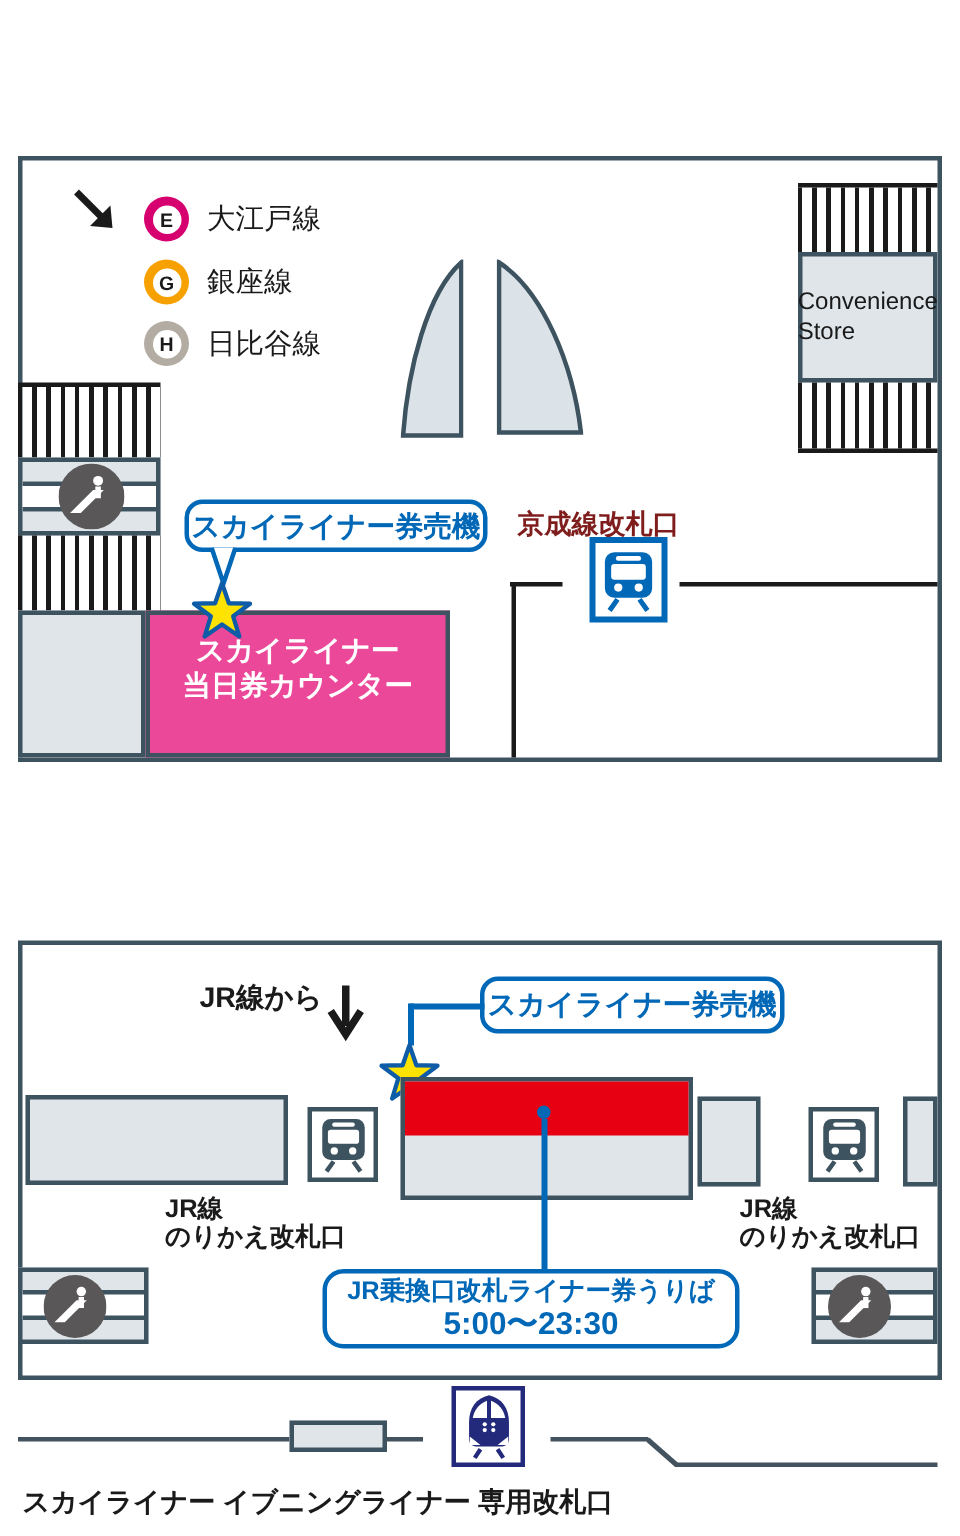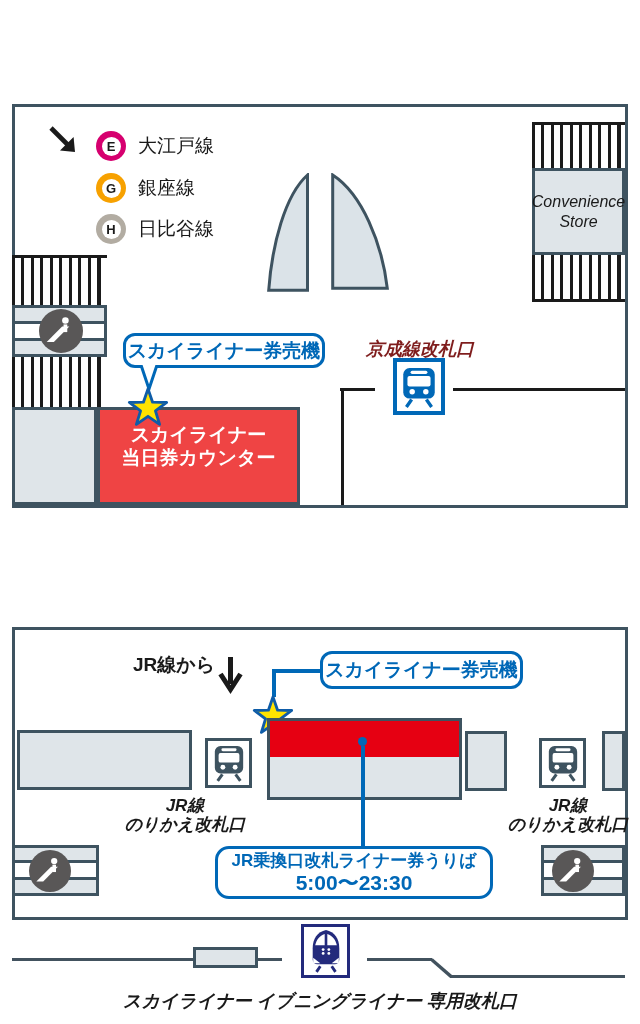--- a/index.html
+++ b/index.html
@@ -36,31 +36,31 @@
     font-size:13px;font-weight:bold;color:#1a1a1a;}
   .badge-e{background:#d6006f;} .badge-g{background:#f7a100;} .badge-h{background:#b2aca2;}
   .badge-label{margin-left:12px;font-size:19px;color:#1a1a1a;font-weight:500;}
   
   .callout{background:#fff;border:3.5px solid #0068b7;border-radius:12px;color:#0068b7;font-weight:bold;
     display:flex;align-items:center;justify-content:center;box-sizing:border-box;}
   .blue-line{background:#0068b7;}
   .blue-text{color:#7f1d1d;font-weight:bold;}
   .dark-text{color:#1a1a1a;font-weight:bold;}
   
-  .red-counter{background:#ef4444;border:3px solid #3e5360;box-sizing:border-box;color:#fff;font-weight:bold;text-align:center;}
+  .red-counter{background:#ec4899;border:3px solid #3e5360;box-sizing:border-box;color:#fff;font-weight:bold;text-align:center;}
   
   .counter2{border:3px solid #3e5360;background:#dfe5e9;box-sizing:border-box;}
   .counter2 .redpart{position:absolute;left:0;right:0;top:0;height:36px;background:#e60012;}
   .train-frame{background:#fff;box-sizing:border-box;display:flex;align-items:center;justify-content:center;}
   .tf-blue{border:4px solid #0068b7;color:#0068b7;}
   .tf-slate{border:3px solid #3e5360;color:#3e5360;}
   .sky-frame{background:#fff;border:3.5px solid #232a7c;box-sizing:border-box;color:#232a7c;
     display:flex;align-items:center;justify-content:center;}
   .esc-circle{position:absolute;border-radius:50%;}
-  .center{text-align:center;font-style:italic;}
+  .center{}
 </style>
 </head>
 <body>
 
 <div id="stage">
 
 
   <div class="map" id="map1">
 
     <svg class="abs" style="left:32px;top:17px;" width="32" height="32" viewBox="0 0 32 32">

